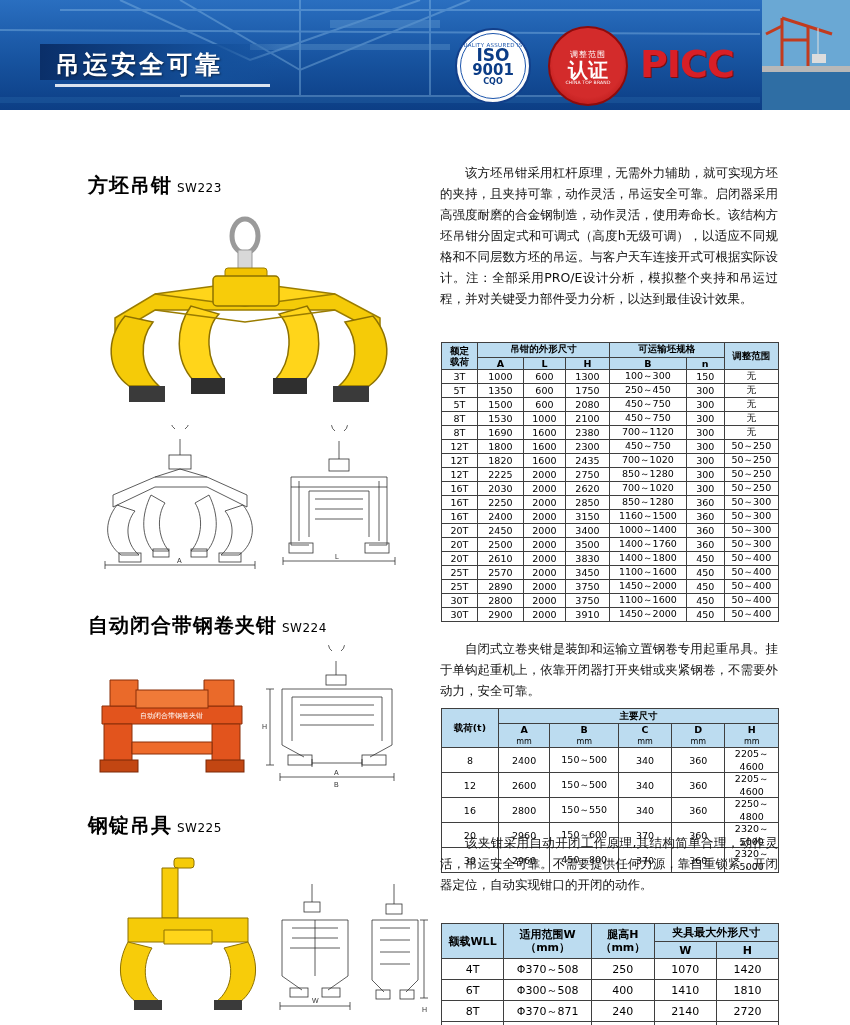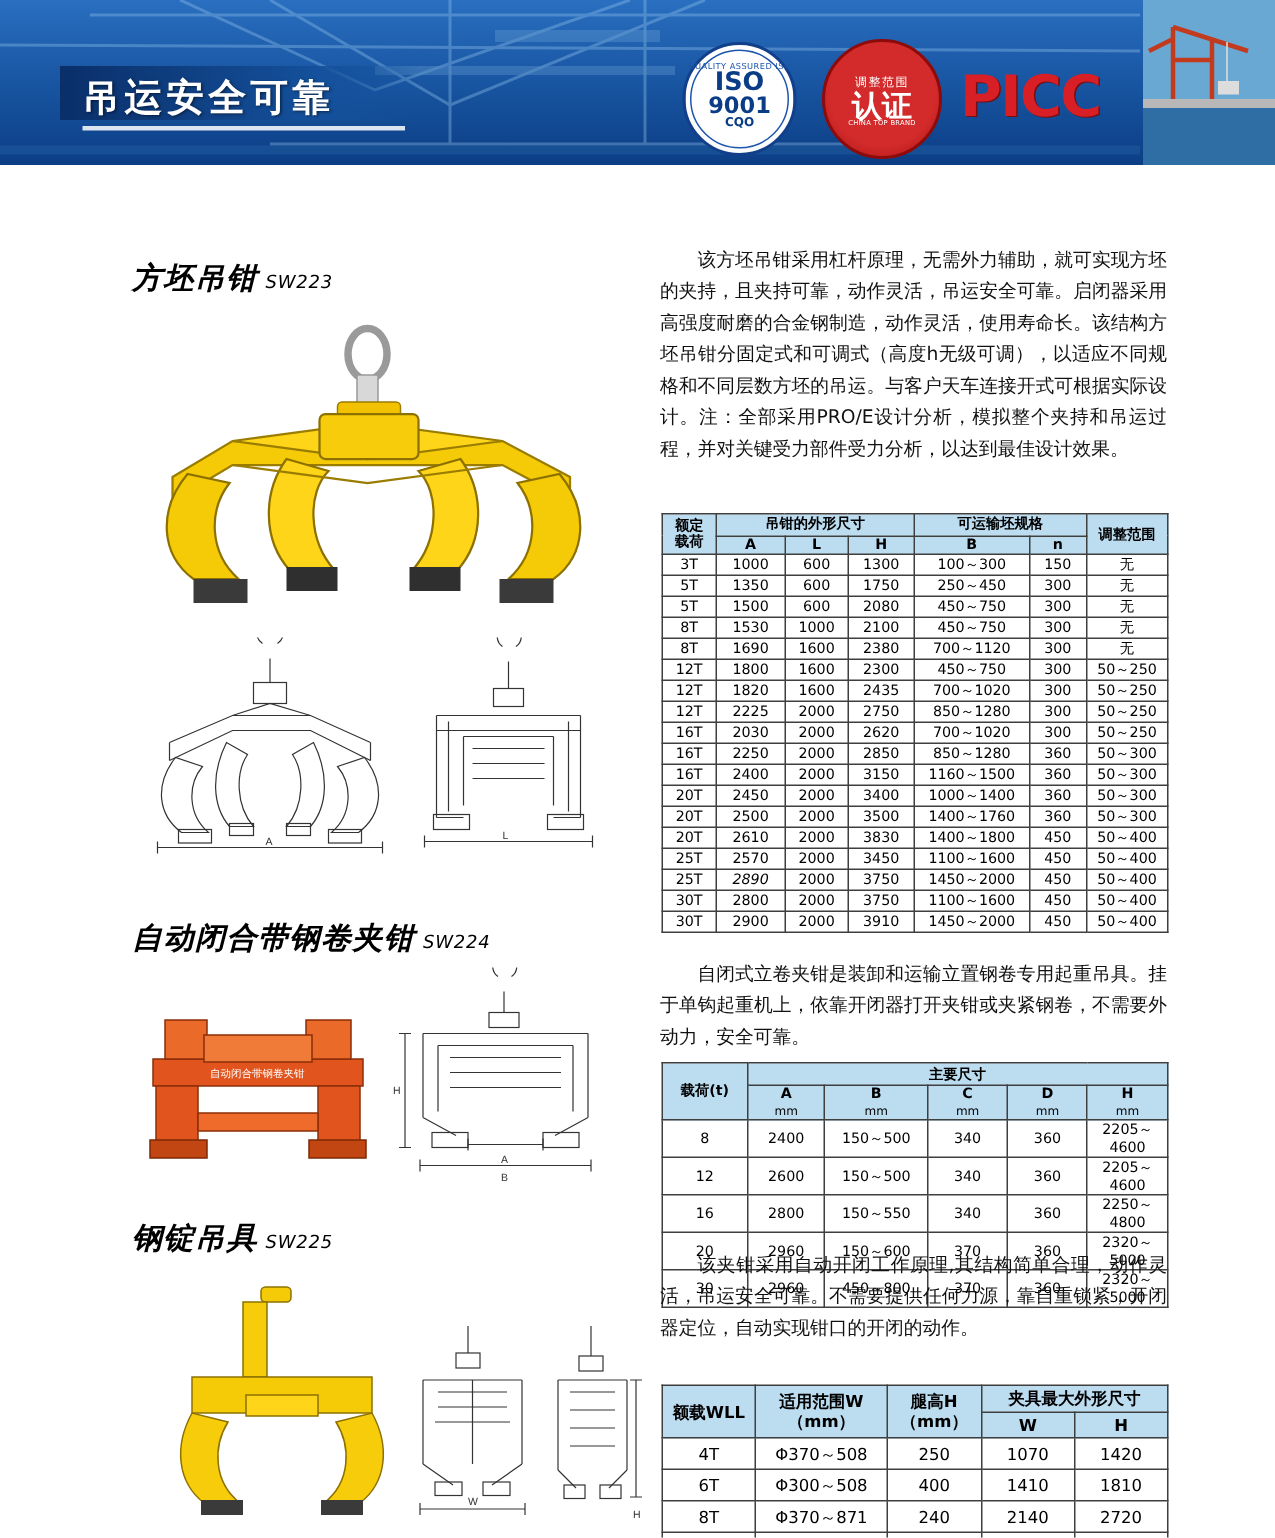--- a/index.html
+++ b/index.html
@@ -32,21 +32,21 @@
   .cert-badge .cn{font-size:8px;letter-spacing:1px;margin-top:2px;}
   .cert-badge .mark{font-size:20px;font-weight:bold;line-height:20px;}
   .cert-badge .en{font-size:4.5px;letter-spacing:.2px;}
 
   .picc{position:absolute;left:640px;top:42px;font-size:38px;font-weight:bold;color:#d81f26;
      font-family:"DejaVu Sans","Liberation Sans",sans-serif;letter-spacing:-1px;text-shadow:1px 1px 0 #7a0d10;}
   .photo{position:absolute;right:0;top:0;width:88px;height:110px;
      background:linear-gradient(180deg,#7fb6dd 0%,#4f93c8 45%,#2f6fa5 100%);overflow:hidden;}
 
   
-  .section-title{position:absolute;font-weight:bold;font-style:italic;}
+  .section-title{position:absolute;font-weight:bold;}
   .section-title .cn{font-size:20px;letter-spacing:1px;}
   .section-title .code{font-size:12px;font-weight:normal;letter-spacing:.5px;margin-left:5px;}
 
   .para{position:absolute;font-size:12.5px;line-height:21px;color:#111;text-align:justify;text-indent:2em;}
 
   
   table{border-collapse:collapse;position:absolute;font-size:9.5px;}
   table td,table th{border:1px solid #3f3f3f;text-align:center;padding:0;font-weight:normal;}
   .hdr{background:#bcdcf0;font-weight:bold;}
 
@@ -340,21 +340,21 @@
         <td style="height: 12px;">25T</td>
         <td style="height: 12px;">2570</td>
         <td style="height: 12px;">2000</td>
         <td style="height: 12px;">3450</td>
         <td style="height: 12px;">1100～1600</td>
         <td style="height: 12px;">450</td>
         <td style="height: 12px;">50～400</td>
       </tr>
       <tr>
         <td style="height: 12px;">25T</td>
-        <td style="height: 12px; font-style: italic;">2890</td>
+        <td style="height: 12px;">2890</td>
         <td style="height: 12px;">2000</td>
         <td style="height: 12px;">3750</td>
         <td style="height: 12px;">1450～2000</td>
         <td style="height: 12px;">450</td>
         <td style="height: 12px;">50～400</td>
       </tr>
       <tr>
         <td style="height: 12px;">30T</td>
         <td style="height: 12px;">2800</td>
         <td style="height: 12px;">2000</td>

